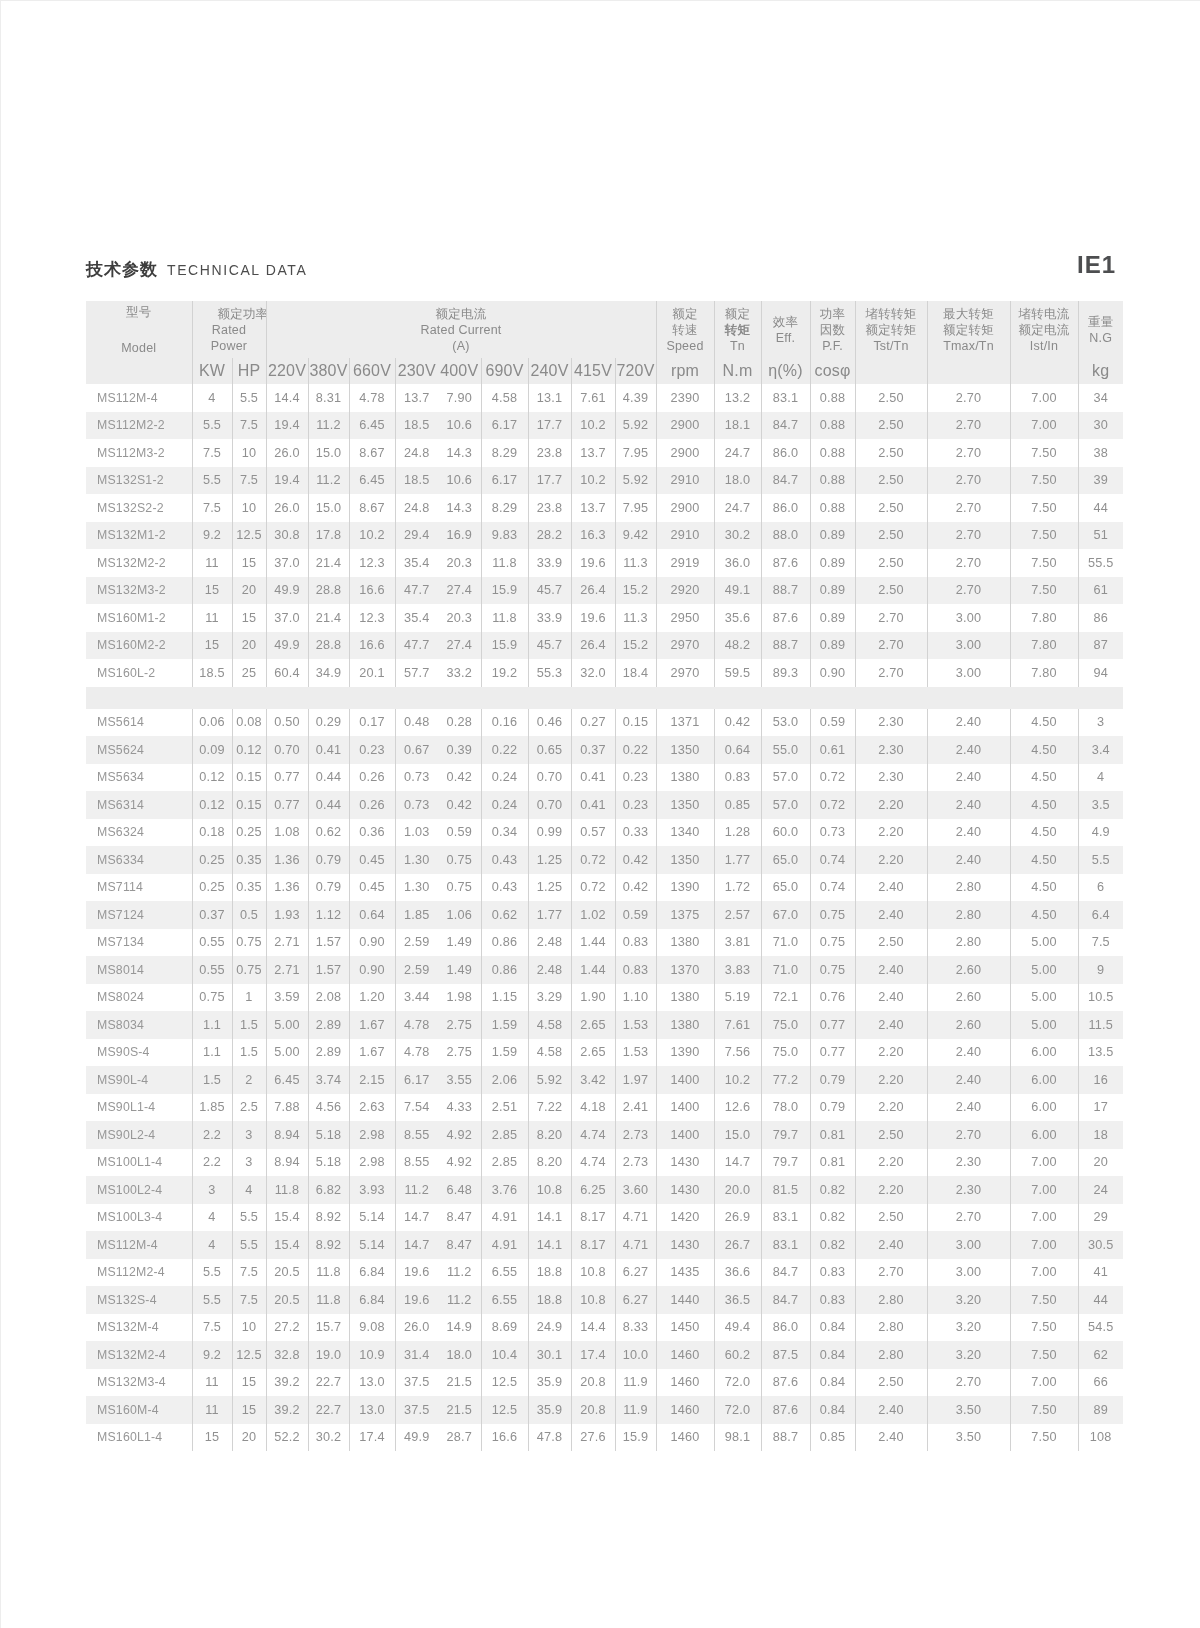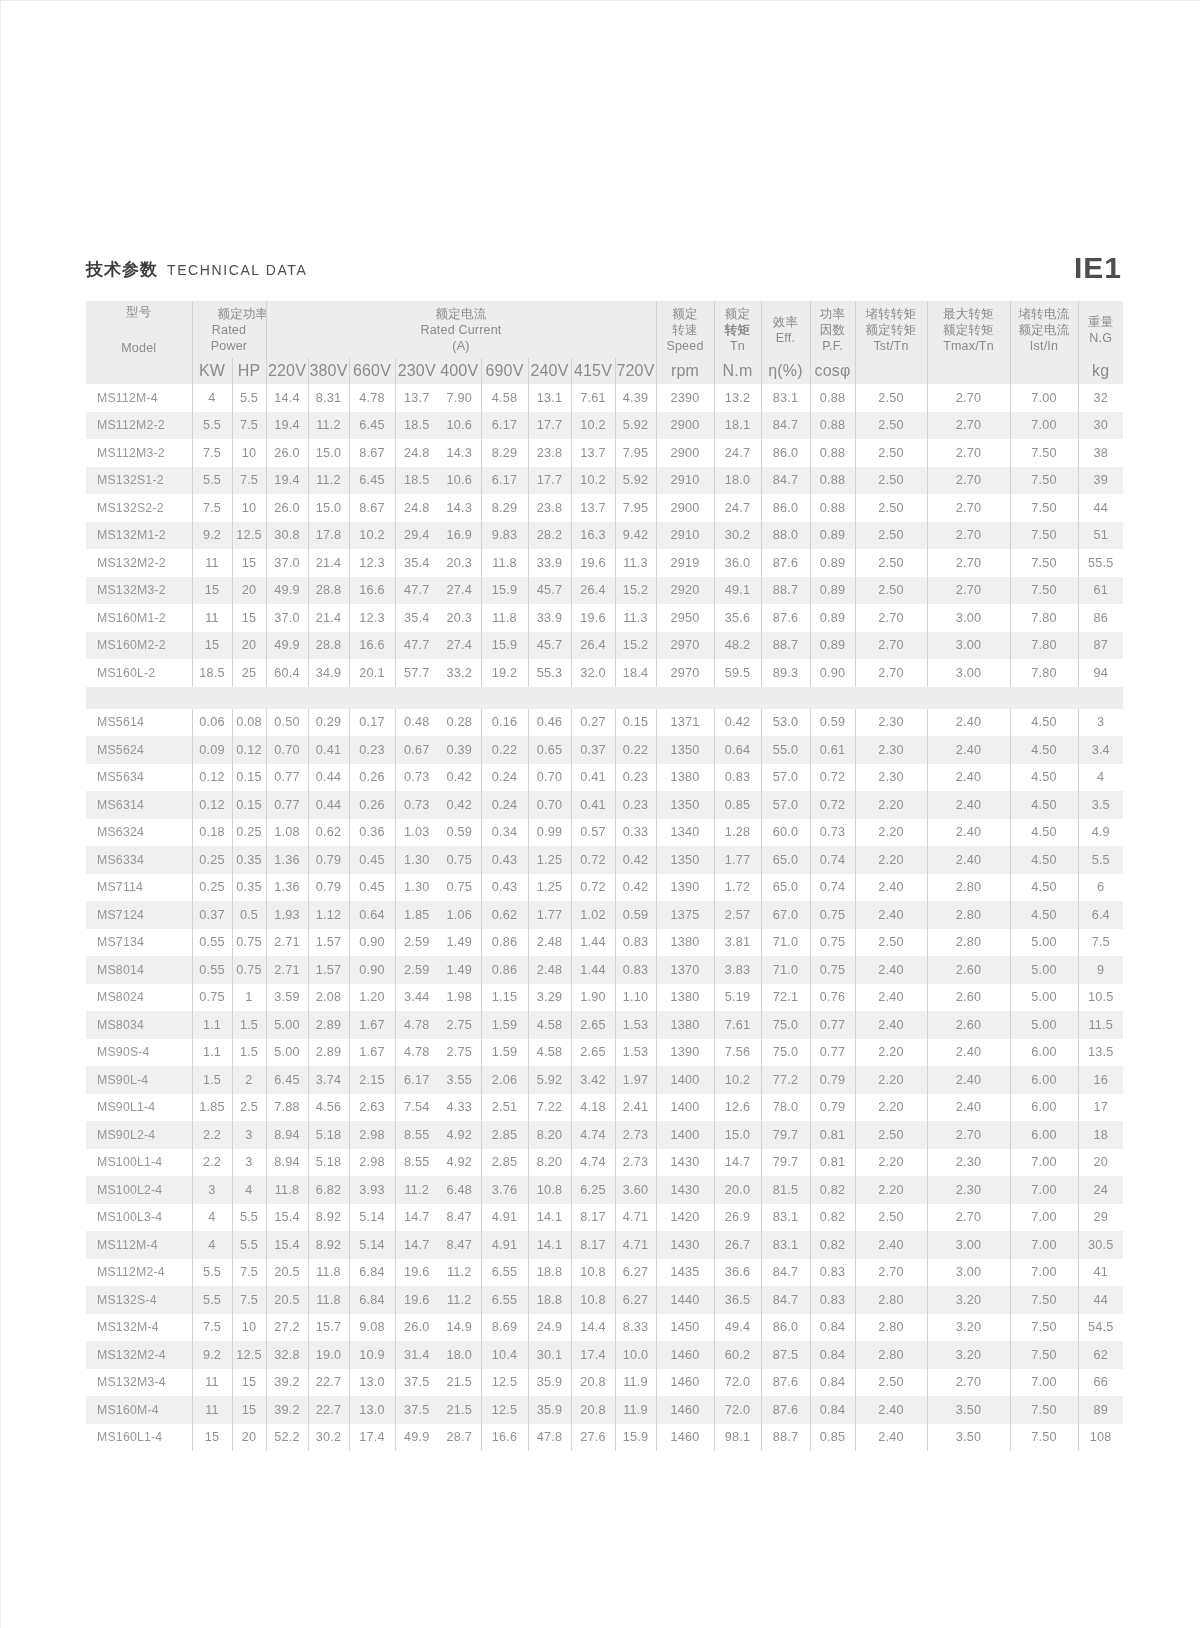--- a/index.html
+++ b/index.html
@@ -5,22 +5,22 @@
   html,body { margin:0; padding:0; background:#ffffff; }
   body { width:1200px; height:1628px; font-family:"Liberation Sans", sans-serif; }
   .page {
     position:relative; width:1200px; height:1628px; box-sizing:border-box;
     background:#ffffff; border-top:1px solid #ededed; border-left:1px solid #ededed;
   }
   .title-row { position:absolute; left:85px; top:257px; white-space:nowrap; }
   .title-zh { font-size:17px; font-weight:bold; color:#3d3d3d; letter-spacing:1px; }
   .title-en { font-size:14px; color:#4c4c4c; letter-spacing:1.6px; margin-left:9px; }
   .badge {
-    position:absolute; top:250px; right:78px;
-    font-size:30px; font-weight:bold; color:#4d4e50; letter-spacing:1px;
+    position:absolute; top:250px; right:84px;
+    font-size:24px; font-weight:bold; color:#4d4e50; letter-spacing:1px;
   }
   table.tdt {
     position:absolute; left:85px; top:300px; width:1037px;
     border-collapse:collapse; table-layout:fixed;
   }
   .tdt th, .tdt td { padding:0; margin:0; font-weight:normal; text-align:center; white-space:nowrap; overflow:hidden; }
   .tdt thead th { background:#ededed; color:#8a8a8a; vertical-align:middle; }
   .grp { height:57px; font-size:12.5px; line-height:16px; letter-spacing:0.2px; }
   .unit { height:26px; font-size:16px; letter-spacing:0.2px; }
   .tdt tbody td { height:27.5px; font-size:12.7px; color:#909090; letter-spacing:0.2px; background:#ffffff; }
@@ -155,21 +155,21 @@
           <td class="bl">13.1</td>
           <td class="bl">7.61</td>
           <td class="bl">4.39</td>
           <td class="bl">2390</td>
           <td class="bl">13.2</td>
           <td class="bl">83.1</td>
           <td class="bl">0.88</td>
           <td class="bl">2.50</td>
           <td class="bl">2.70</td>
           <td class="bl">7.00</td>
-          <td class="bl">32</td>
+          <td class="bl">34</td>
         </tr>
         <tr class="stripe">
           <td class="model">MS112M2-2</td>
           <td class="bl">5.5</td>
           <td class="bl">7.5</td>
           <td class="bl">19.4</td>
           <td class="bl">11.2</td>
           <td class="bl">6.45</td>
           <td class="bl">18.5</td>
           <td>10.6</td>

